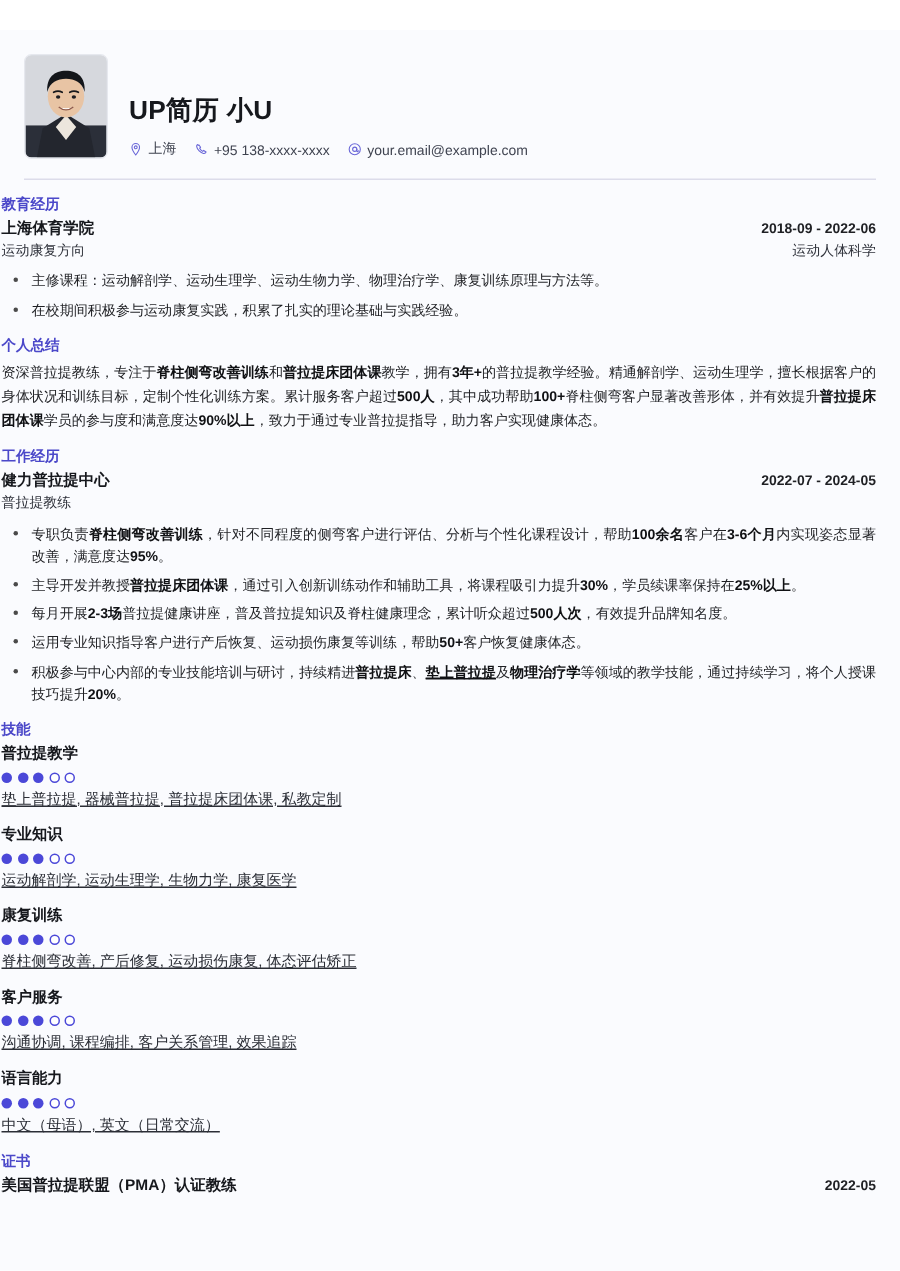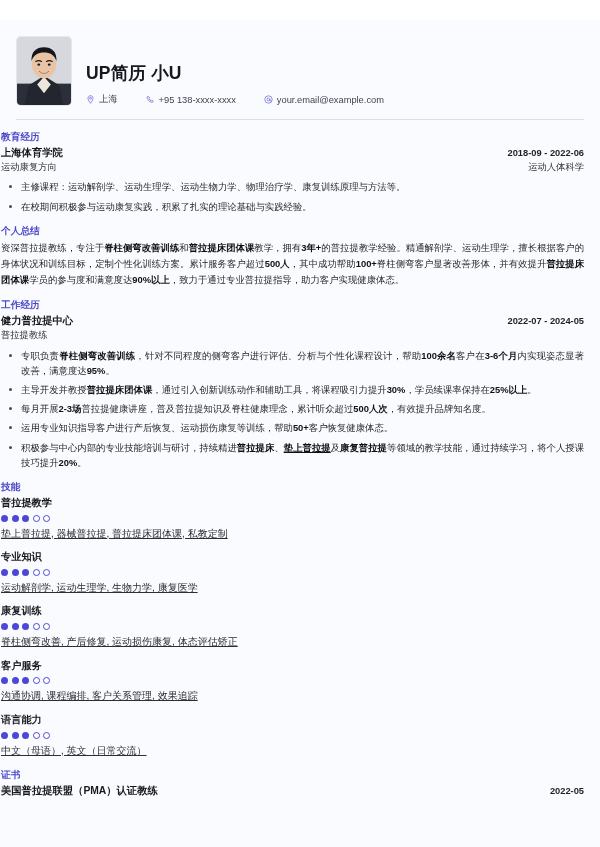--- a/index.html
+++ b/index.html
@@ -51,21 +51,21 @@
     color: #16181d;
     line-height: 1.2;
   }
   .contact {
     margin-top: 9px;
     display: flex;
     align-items: center;
     flex-wrap: wrap;
     font-size: 9.3px;
     color: #3f4350;
-    gap: 16px;
+    gap: 0;
   }
   .contact .ci {
     display: inline-flex;
     align-items: center;
     margin-right: 12px;
     white-space: nowrap;
   }
   .contact .ci:last-child { margin-right: 0; }
   .cicon {
     width: 9px; height: 9px;
@@ -277,21 +277,21 @@
     <div class="row">
       <div class="org">健力普拉提中心</div>
       <div class="date">2022-07 - 2024-05</div>
     </div>
     <div class="role">普拉提教练</div>
     <ul class="bullets">
       <li>专职负责<b>脊柱侧弯改善训练</b>，针对不同程度的侧弯客户进行评估、分析与个性化课程设计，帮助<b>100余名</b>客户在<b>3-6个月</b>内实现姿态显著改善，满意度达<b>95%</b>。</li>
       <li>主导开发并教授<b>普拉提床团体课</b>，通过引入创新训练动作和辅助工具，将课程吸引力提升<b>30%</b>，学员续课率保持在<b>25%以上</b>。</li>
       <li>每月开展<b>2-3场</b>普拉提健康讲座，普及普拉提知识及脊柱健康理念，累计听众超过<b>500人次</b>，有效提升品牌知名度。</li>
       <li>运用专业知识指导客户进行产后恢复、运动损伤康复等训练，帮助<b>50+</b>客户恢复健康体态。</li>
-      <li>积极参与中心内部的专业技能培训与研讨，持续精进<b>普拉提床</b>、<b class="u">垫上普拉提</b>及<b>康复普拉提</b>等领域的教学技能，通过持续学习，将个人授课技巧提升<b>20%</b>。</li>
+      <li>积极参与中心内部的专业技能培训与研讨，持续精进<b>普拉提床</b>、<b class="u">垫上普拉提</b>及<b>物理治疗学</b>等领域的教学技能，通过持续学习，将个人授课技巧提升<b>20%</b>。</li>
     </ul>
   </div>
 
   <div class="section">
     <div class="sec-title">技能</div>
     <div id="skills-host">
         <div class="skill">
           <div class="skill-name">普拉提教学</div>
           <div class="dots">
             <span class="dot on"></span>

